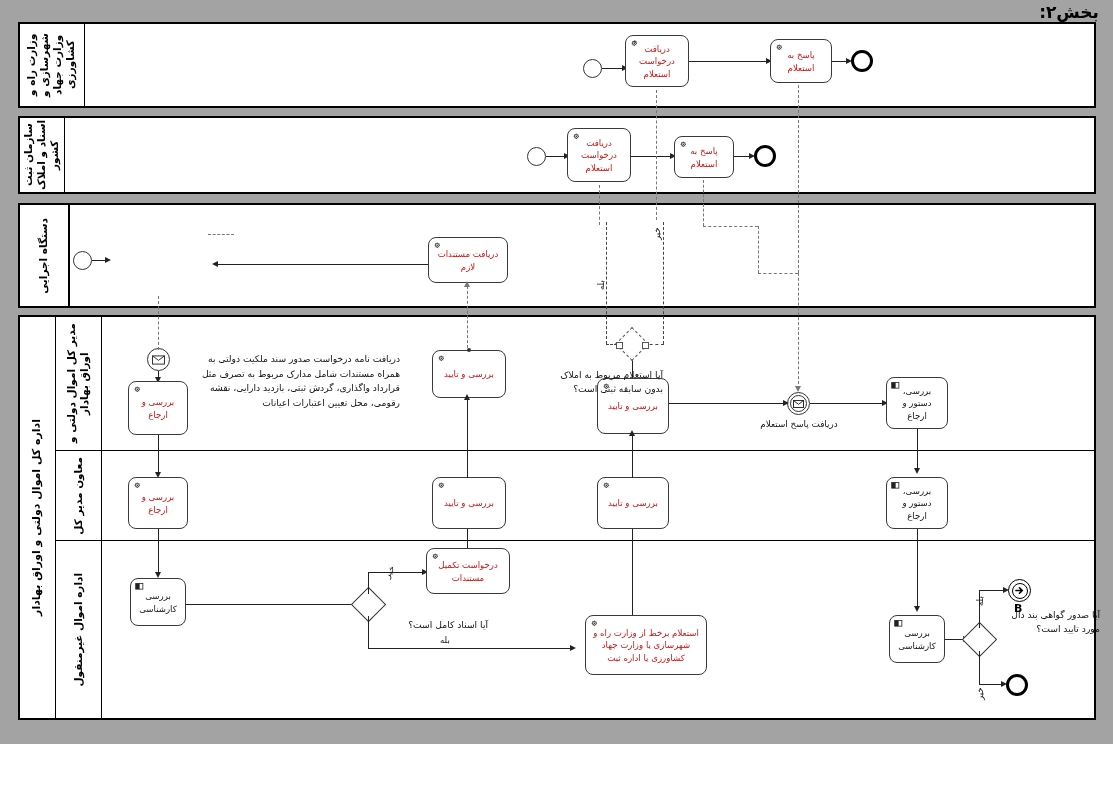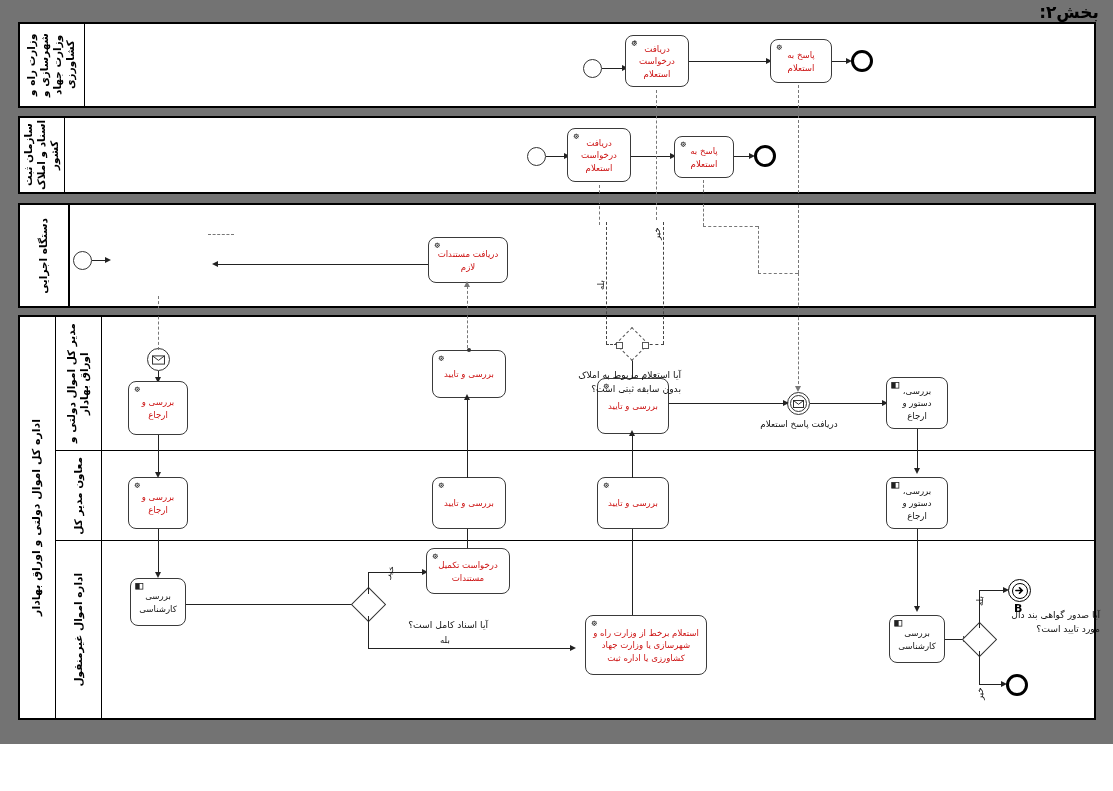--- a/index.html
+++ b/index.html
@@ -1,17 +1,17 @@
 <!DOCTYPE html>
 <html><head>
 <meta charset="utf-8">
 <style>
   html,body{margin:0;padding:0;background:#ffffff;}
   body{font-family:"DejaVu Sans","Liberation Sans",sans-serif;}
-  #root{position:relative;width:1113px;height:744px;background:#737373;overflow:hidden;}
+  #root{position:relative;width:1113px;height:744px;background:#a3a3a3;overflow:hidden;}
 
   .page-title{
     position:absolute; right:14px; top:2px;
     font-size:17px; font-weight:700; color:#000;
     direction:rtl; font-family:"DejaVu Sans",sans-serif;
   }
 
   
   .pool{position:absolute;border:2px solid #000;box-sizing:border-box;background:#fff;}
   .lane-hdr{
@@ -237,20 +237,21 @@
     <svg class="ticon" viewBox="0 0 14 14">
         <circle cx="6" cy="6" r="2.6" fill="none" stroke="#222" stroke-width="1.1"></circle>
         <circle cx="6" cy="6" r="1" fill="#222"></circle>
         <g stroke="#222" stroke-width="1.1">
           <path d="M6 2.3v1.2M6 8.5v1.2M2.3 6h1.2M8.5 6h1.2M3.4 3.4l.85.85M7.75 7.75l.85.85M8.6 3.4l-.85.85M4.25 7.75l-.85.85"></path>
         </g>
       </svg>
     <span class="tlabel">بررسی و ارجاع</span>
   </div>
 
+  <div class="note" style="left:200px;top:352px;width:200px;">دریافت نامه درخواست صدور سند ملکیت دولتی به همراه مستندات شامل مدارک مربوط به تصرف مثل قرارداد واگذاری، گردش ثبتی، بازدید دارایی، نقشه رقومی، محل تعیین اعتبارات اعیانات</div>
 
   <div class="task red" style="left:432px;top:350px;width:74px;height:48px;">
     <svg class="ticon" viewBox="0 0 14 14">
         <circle cx="6" cy="6" r="2.6" fill="none" stroke="#222" stroke-width="1.1"></circle>
         <circle cx="6" cy="6" r="1" fill="#222"></circle>
         <g stroke="#222" stroke-width="1.1">
           <path d="M6 2.3v1.2M6 8.5v1.2M2.3 6h1.2M8.5 6h1.2M3.4 3.4l.85.85M7.75 7.75l.85.85M8.6 3.4l-.85.85M4.25 7.75l-.85.85"></path>
         </g>
       </svg>
     <span class="tlabel">بررسی و تایید</span>
@@ -265,21 +266,21 @@
           <path d="M6 2.3v1.2M6 8.5v1.2M2.3 6h1.2M8.5 6h1.2M3.4 3.4l.85.85M7.75 7.75l.85.85M8.6 3.4l-.85.85M4.25 7.75l-.85.85"></path>
         </g>
       </svg>
     <span class="tlabel">بررسی و تایید</span>
   </div>
 
   <div class="ln lnv" style="left:632px;top:352px;height:26px;"></div>
   <div class="arr u" style="left:629px;top:347px;"></div>
 
   <div class="gw dashed" style="left:620px;top:332px;width:24px;height:24px;"></div>
-  <div class="qlabel" style="left:563px;top:368px;width:118px;">آیا استعلام مربوط به املاک بدون سابقه ثبتی است؟</div>
+  <div class="qlabel" style="left:545px;top:368px;width:118px;">آیا استعلام مربوط به املاک بدون سابقه ثبتی است؟</div>
 
   <div class="dv dk" style="left:606px;top:222px;height:122px;"></div>
   <div class="dh dk" style="left:606px;top:344px;width:15px;"></div>
   <div class="hollow" style="left:616px;top:341.5px;"></div>
   <div class="dh dk" style="left:644px;top:344px;width:20px;"></div>
   <div class="hollow" style="left:642px;top:341.5px;"></div>
   <div class="dv dk" style="left:663px;top:222px;height:122px;"></div>
 
   <div class="dv" style="left:467px;top:286px;height:62px;"></div>
   <div class="arr u" style="left:464px;top:281px;border-bottom-color:#777;"></div>

